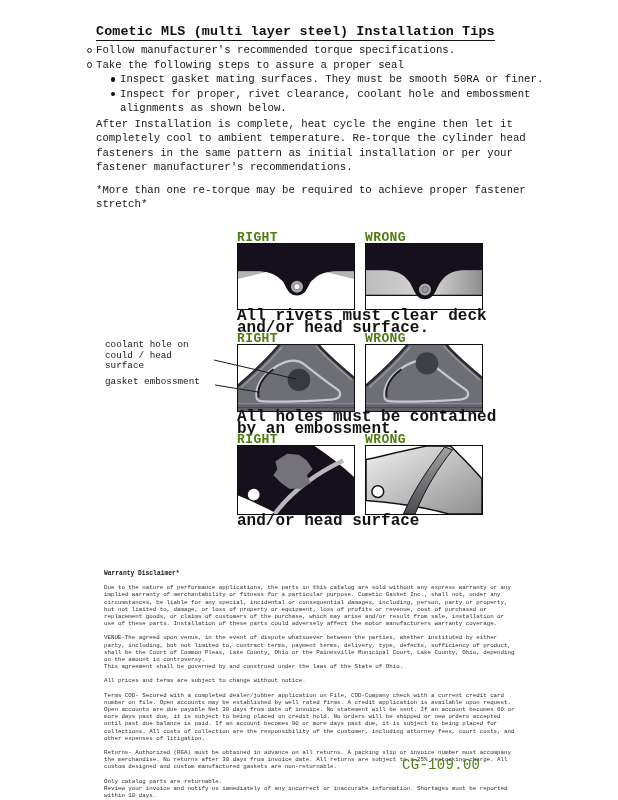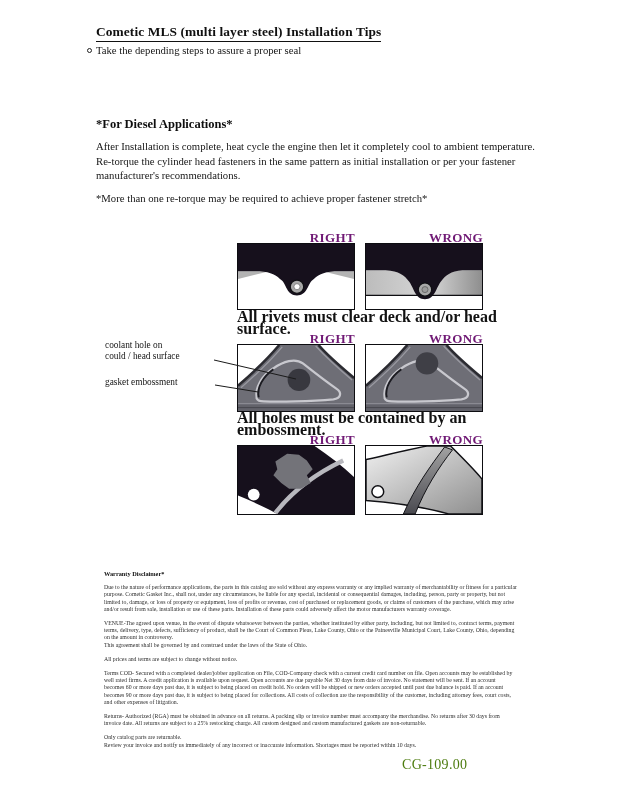--- a/index.html
+++ b/index.html
@@ -1,64 +1,66 @@
 <!DOCTYPE html>
 <html><head>
 <meta charset="utf-8">
 <style>
   html,body{margin:0;padding:0;background:#9a9a9a;}
   .stage{width:618px;height:800px;margin:0 auto;}
   .page{
     position:relative;width:618px;height:800px;background:#ffffff;
-    font-family:Liberation Serif, serif;color:#1c1c1c;overflow:hidden;
+    font-family:Liberation Mono, monospace;color:#1c1c1c;overflow:hidden;
   }
   .title{
     position:absolute;left:96px;top:24px;margin:0;
     font-size:13.4px;font-weight:bold;letter-spacing:.1px;color:#101010;
     border-bottom:1.6px solid #111;padding-bottom:1px;
   }
   .tips{position:absolute;left:87px;top:43px;margin:0;padding:0;list-style:none;
     font-size:10.7px;line-height:14.6px;width:480px;color:#161616;}
   .tips li{position:relative;}
   .tips li.l1{padding-left:9px;}
   .tips li.l2{padding-left:33px;}
   .m1{position:absolute;left:0;top:4.8px;width:3.4px;height:3.4px;border:1px solid #222;
     border-radius:50%;display:block;}
   .m2{position:absolute;left:24px;top:5.2px;width:4.4px;height:4.4px;background:#111;
     border-radius:50%;display:block;}
   .diesel{position:absolute;left:96px;top:117px;width:440px;font-size:10.7px;line-height:14.3px;color:#161616;}
   .diesel h2{font-size:12.5px;margin:0 0 8px 0;color:#0f0f0f;}
   .diesel p{margin:0 0 9px 0;}
-  .fig-label{position:absolute;width:118px;text-align:right;font-size:13px;font-weight:600;
-    letter-spacing:.4px;color:#701a75;}
+  .fig-label{position:absolute;width:118px;text-align:left;font-size:13px;font-weight:600;
+    letter-spacing:.4px;color:#4d7c0f;}
   .fig-box{position:absolute;width:118px;border:1.6px solid #0d0d11;box-sizing:border-box;background:#fff;}
   .fig-box svg{display:block;width:100%;height:100%;}
   .fig-caption{position:absolute;left:237px;font-size:16px;font-weight:600;line-height:11.8px;color:#121212;}
   .ann{position:absolute;left:105px;width:108px;text-align:left;font-size:9.3px;line-height:10.6px;
     font-weight:500;color:#141414;}
   .leaders{position:absolute;left:208px;top:338px;width:100px;height:62px;z-index:6;}
   .warranty{position:absolute;left:104px;top:570px;width:413px;font-size:5.8px;line-height:7.2px;color:#2d2d2d;}
   .warranty h3{font-size:6.3px;margin:0 0 7px 0;color:#101010;}
   .warranty .blk{margin:0 0 7px 0;}
   .page-code{position:absolute;left:402px;top:757px;font-size:14px;letter-spacing:.3px;color:#4d7c0f;}
 </style>
 </head>
 <body>
 
 <div class="stage">
 <div class="page">
 
   <h1 class="title">Cometic MLS (multi layer steel) Installation Tips</h1>
 
   <ul class="tips">
-    <li class="l1"><span class="m1"></span><span>Take the depending steps to assure a proper seal</span></li>
+    <li class="l1"><span class="m1"></span><span>Follow manufacturer's recommended torque specifications.</span></li>
+    <li class="l1"><span class="m1"></span><span>Take the following steps to assure a proper seal</span></li>
+    <li class="l2"><span class="m2"></span><span>Inspect gasket mating surfaces.  They must be smooth 50RA or finer.</span></li>
+    <li class="l2"><span class="m2"></span><span>Inspect for proper, rivet clearance, coolant hole and embossment alignments as shown below.</span></li>
   </ul>
 
   <div class="diesel">
-    <h2>*For Diesel Applications*</h2>
     <p>After Installation is complete, heat cycle the engine then let it completely cool to ambient temperature. Re-torque the cylinder head fasteners in the same pattern as initial installation or per your fastener manufacturer's recommendations.</p>
     <p>*More than one re-torque may be required to achieve proper fastener stretch*</p>
   </div>
 
   <div class="fig-label" style="left:237px;top:230px">RIGHT</div>
   <div class="fig-label" style="left:365px;top:230px">WRONG</div>
 
   <div class="fig-box" style="left:237px;top:243px;height:67px">
     <svg viewBox="0 0 118 67" preserveAspectRatio="none">
       <rect x="0" y="0" width="118" height="67" fill="#ffffff"></rect>
@@ -168,20 +170,21 @@
         </linearGradient>
       </defs>
       <rect x="0" y="0" width="118" height="70" fill="#ffffff"></rect>
       <path d="M0,14 C26,8 46,3 62,0 L86,0 C98,12 109,23 118,34 L118,70 L84,70 C56,62 26,58 0,56 Z" fill="url(#f3g)" stroke="#101014" stroke-width="1.5"></path>
       <path d="M88,4 C74,22 60,44 50,70 L38,70 C50,42 66,20 80,1 Z" fill="url(#f3d)" stroke="#101014" stroke-width="1"></path>
       <circle cx="12" cy="47" r="6" fill="#ffffff" stroke="#101014" stroke-width="1.5"></circle>
     </svg>
   </div>
 
   <div class="fig-caption" style="top:516px;width:270px">
+    <div>and/or head surface</div>
   </div>
 
   <div class="warranty">
     <h3>Warranty Disclaimer*</h3>
     <div class="blk">Due to the nature of performance applications, the parts in this catalog are sold without any express warranty or any implied warranty of merchantability or fitness for a particular purpose.  Cometic Gasket Inc., shall not, under any circumstances, be liable for any special, incidental or consequential damages, including, person, party or property, but not limited to, damage, or loss of property or equipment, loss of profits or revenue, cost of purchased or replacement goods, or claims of customers of the purchase, which may arise and/or result from sale, installation or use of these parts.  Installation of these parts could adversely affect the motor manufacturers warranty coverage.</div>
     <div class="blk">
       <div>VENUE-The agreed upon venue, in the event of dispute whatsoever between the parties, whether instituted by either party, including, but not limited to, contract terms, payment terms, delivery, type, defects, sufficiency of product, shall be the Court of Common Pleas, Lake County, Ohio or the Painesville Municipal Court, Lake County, Ohio, depending on the amount in controversy.</div>
       <div>This agreement shall be governed by and construed under the laws of the State of Ohio.</div>
     </div>
     <div class="blk">All prices and terms are subject to change without notice.</div>

